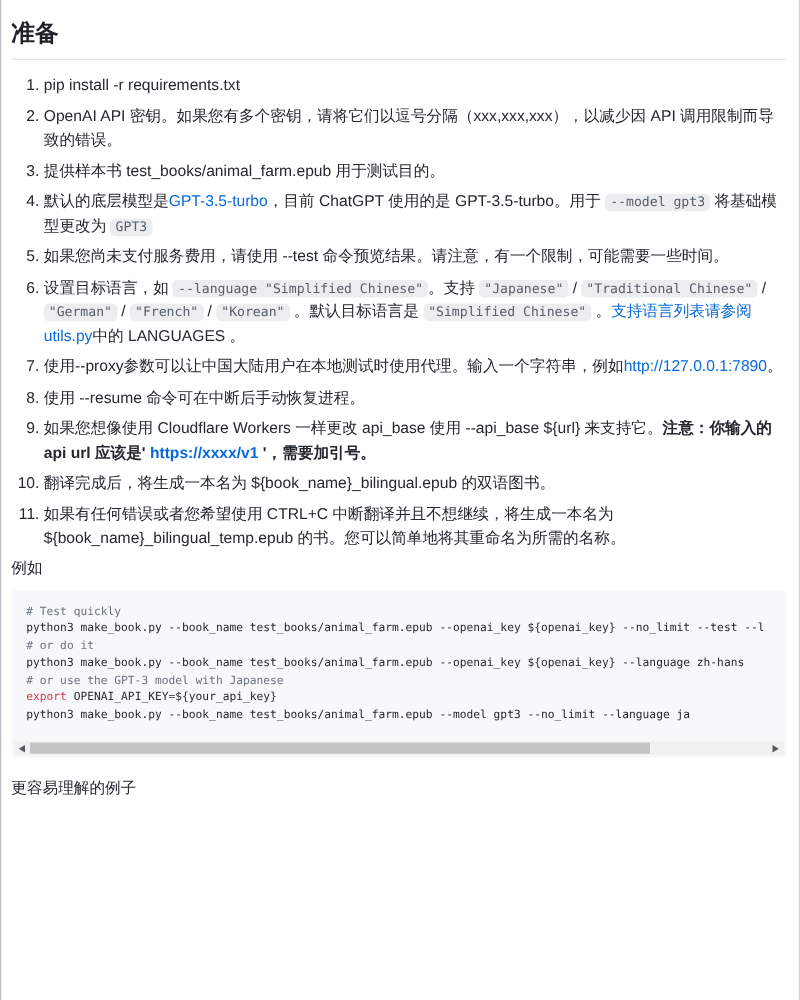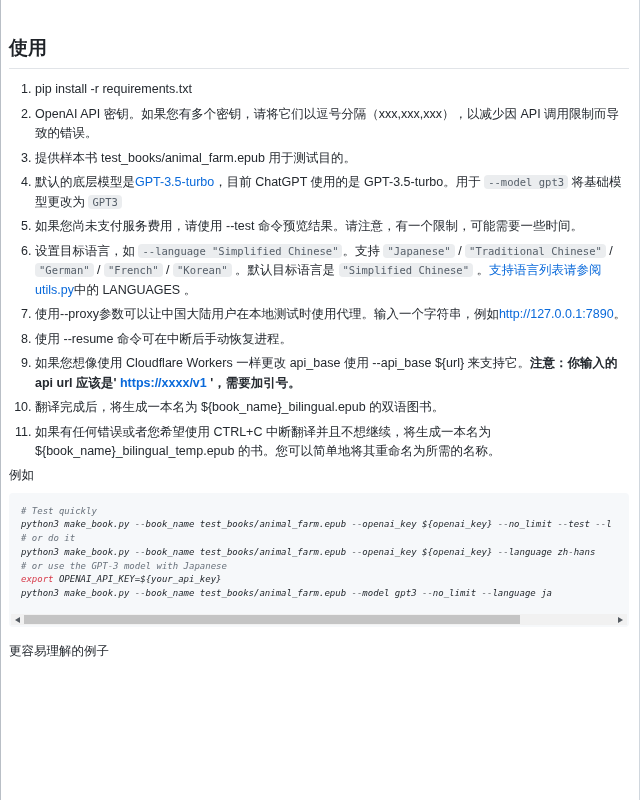--- a/index.html
+++ b/index.html
@@ -57,21 +57,21 @@
     padding: 12px 12px 12px 12px;
     font-family: "DejaVu Sans Mono", "Liberation Mono", monospace;
     font-size: 9px;
     line-height: 13.8px;
     white-space: pre;
     overflow: hidden;
     margin-bottom: 16px;
     position: relative;
   }
   pre.codeblock.with-scrollbar { padding-bottom: 26px; }
-  .code-line { white-space: pre; font-style: italic; }
+  .code-line { white-space: pre; }
   .plain   { color: #24292f; }
   .comment { color: #6a737d; }
   .keyword { color: #d73a49; margin-top: 48px; }
   
   .hscrollbar {
     position: absolute;
     left: 2px; right: 2px; bottom: 2px;
     height: 11px;
     background: #f1f1f1;
     display: flex;
@@ -99,22 +99,22 @@
     position: absolute; left: 0; top: 0;
     height: 9px; width: 84%;
     background: #c4c4c4;
   }
 </style>
 </head>
 <body>
 
 <div class="page">
 
+  <h2>准备</h2>
 
-  <h2 class="second">使用</h2>
   <ol id="usage-list">
       <li><span>pip install -r requirements.txt</span></li>
       <li><span>OpenAI API 密钥。如果您有多个密钥，请将它们以逗号分隔（xxx,xxx,xxx），以减少因 API 调用限制而导致的错误。</span></li>
       <li><span>提供样本书 test_books/animal_farm.epub 用于测试目的。</span></li>
       <li><span>默认的底层模型是</span><a href="#">GPT-3.5-turbo</a><span>，目前 ChatGPT 使用的是 GPT-3.5-turbo。用于 </span><code class="inline">--model gpt3</code><span> 将基础模型更改为 </span><code class="inline">GPT3</code></li>
       <li><span>如果您尚未支付服务费用，请使用 --test 命令预览结果。请注意，有一个限制，可能需要一些时间。</span></li>
       <li><span>设置目标语言，如 </span><code class="inline">--language "Simplified Chinese"</code><span>。支持 </span><code class="inline">"Japanese"</code><span> / </span><code class="inline">"Traditional Chinese"</code><span> / </span><code class="inline">"German"</code><span> / </span><code class="inline">"French"</code><span> / </span><code class="inline">"Korean"</code><span> 。默认目标语言是 </span><code class="inline">"Simplified Chinese"</code><span> 。</span><a href="#">支持语言列表请参阅utils.py</a><span>中的 LANGUAGES 。</span></li>
       <li><span>使用--proxy参数可以让中国大陆用户在本地测试时使用代理。输入一个字符串，例如</span><a href="#">http://127.0.0.1:7890</a><span>。</span></li>
       <li><span>使用 --resume 命令可在中断后手动恢复进程。</span></li>
       <li><span>如果您想像使用 Cloudflare Workers 一样更改 api_base 使用 --api_base ${url} 来支持它。</span><span class="bold">注意：你输入的api url 应该是' </span><a href="#" class="bold">https://xxxx/v1</a><span class="bold"> '，需要加引号。</span></li>

